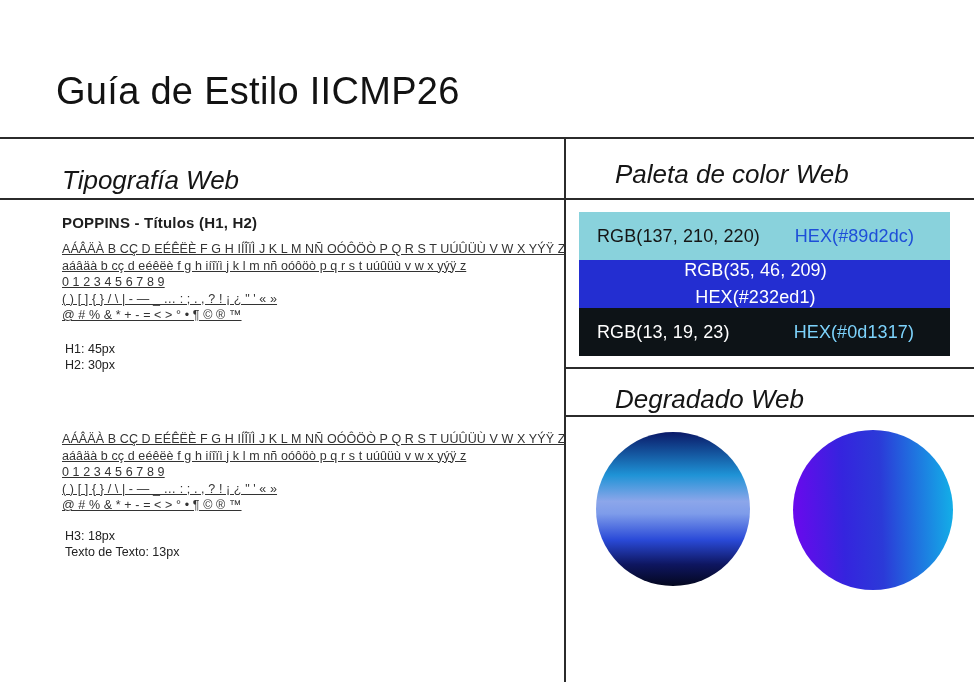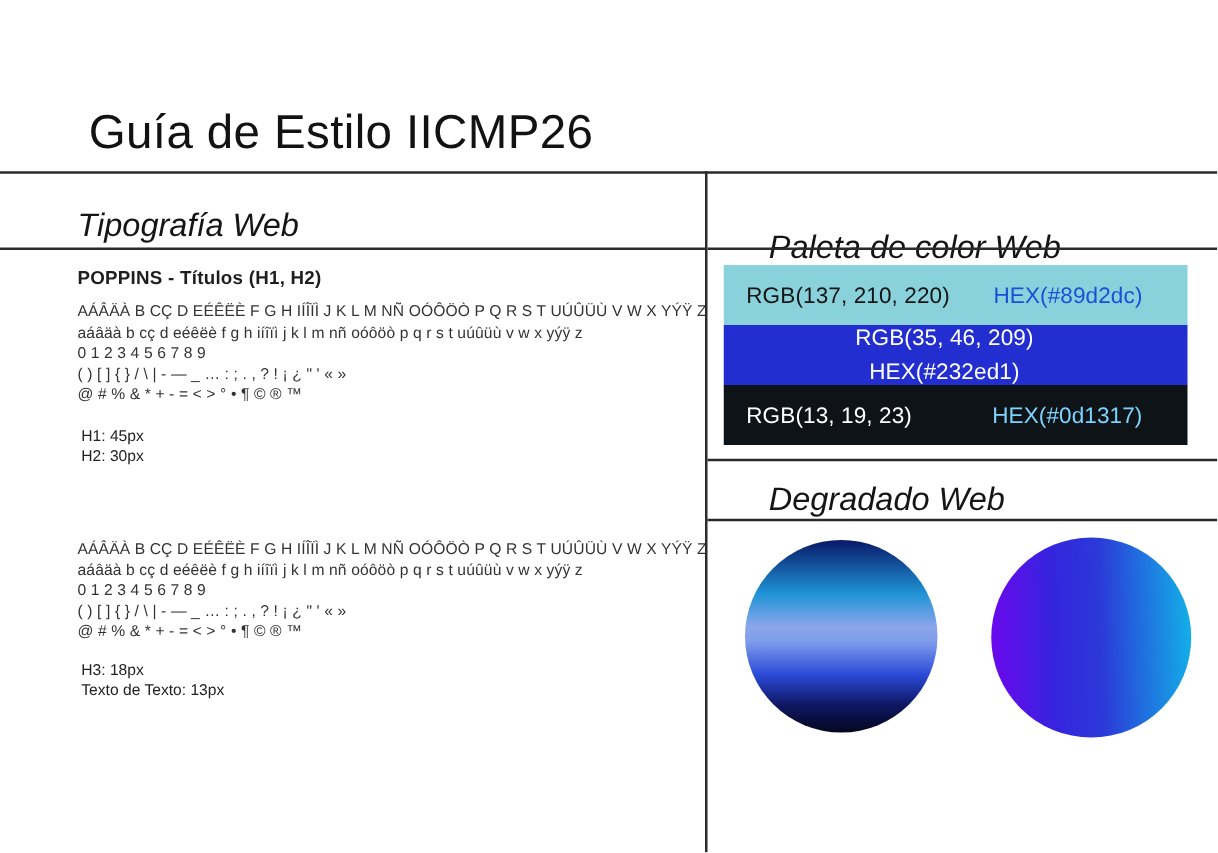--- a/index.html
+++ b/index.html
@@ -9,40 +9,40 @@
   }
   .rule{position:absolute;background:#2b2b2b;height:2px;}
   #rule-top{left:0;top:137px;width:974px;}
   #rule-left-heading{left:0;top:198px;width:565px;}
   #rule-right-heading{left:566px;top:198px;width:408px;}
   #rule-palette-bottom{left:566px;top:367px;width:408px;}
   #rule-gradient-heading{left:566px;top:415px;width:408px;}
   #divider-vertical{position:absolute;left:564px;top:137px;width:2px;height:545px;background:#2b2b2b;}
 
   .page-title{
-    position:absolute;left:56px;top:70px;margin:15px;
+    position:absolute;left:56px;top:70px;margin:0;
     font-size:38px;font-weight:400;letter-spacing:0.3px;color:#121212;
   }
   .section-heading{
     position:absolute;margin:0;font-size:26px;font-style:italic;font-weight:400;color:#151515;
   }
   #typography-heading{left:62px;top:165px;}
-  #palette-heading{left:615px;top:182px;font-style:italic;}
+  #palette-heading{left:615px;top:159px;font-style:italic;}
   #gradient-heading{left:615px;top:384px;}
 
   .spec-title{
     position:absolute;left:62px;margin:0;font-size:15px;font-weight:700;color:#1e1e1e;letter-spacing:0.2px;
   }
   #poppins-title{top:214px;}
   #inter-title{top:401px;}
 
   .charset{position:absolute;left:62px;width:505px;}
   #poppins-charset{top:241px;}
   #inter-charset{top:431px;}
-  .charset p{margin:0;font-size:12.5px;line-height:16.5px;color:#333333;letter-spacing:0.1px;white-space:nowrap;}
+  .charset p{margin:0;font-size:12.5px;line-height:16.5px;color:#333333;letter-spacing:0.1px;white-space:nowrap;text-decoration:underline;}
 
   .size-notes{position:absolute;left:65px;}
   #poppins-sizes{top:341px;}
   #inter-sizes{top:528px;}
   .size-notes p{margin:0;font-size:12.5px;line-height:16px;color:#222222;}
 
   .swatches{position:absolute;left:579px;top:212px;width:371px;}
   .swatch{
     height:48px;display:flex;align-items:center;justify-content:space-between;
     padding:0 36px 0 18px;box-sizing:border-box;font-size:18px;font-weight:500;letter-spacing:0.1px;

